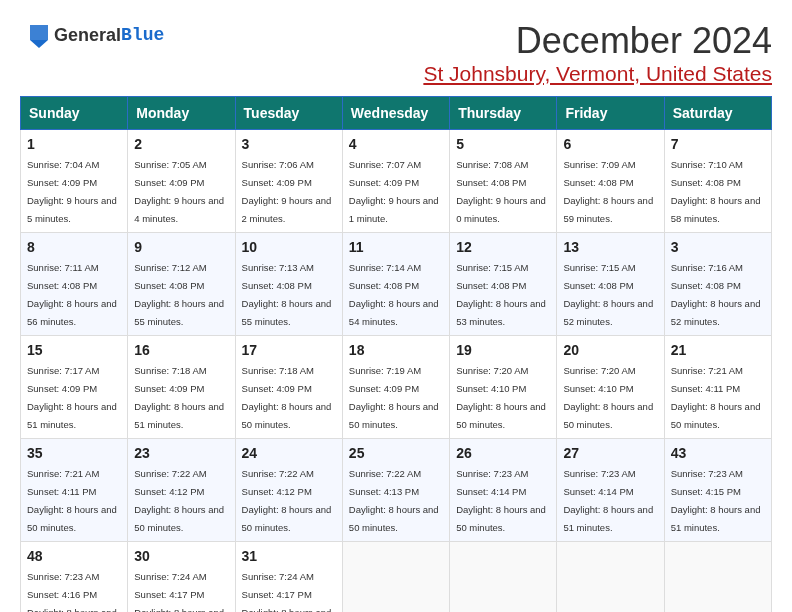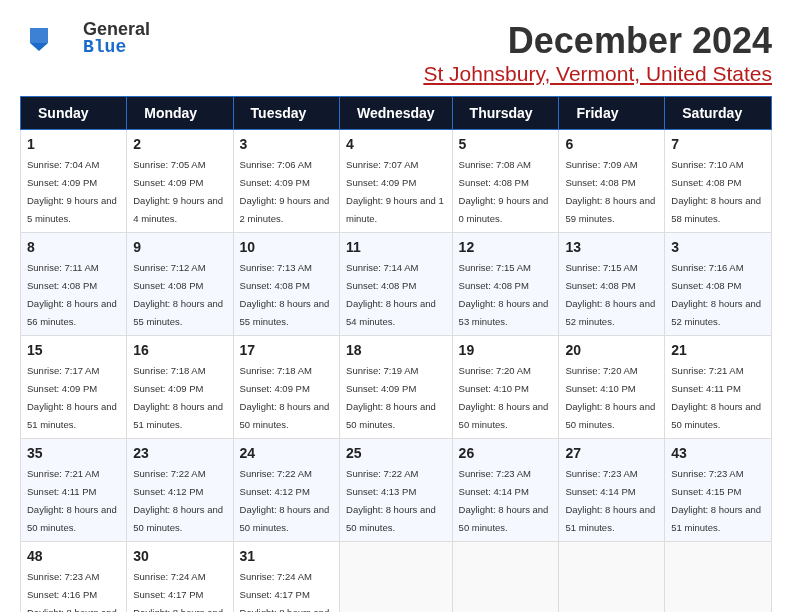--- a/index.html
+++ b/index.html
@@ -15,23 +15,22 @@
       justify-content: space-between;
       align-items: flex-start;
       margin-bottom: 10px;
     }
     .logo {
       display: flex;
       align-items: center;
     }
     .logo-text {
       display: flex;
-      flex-direction: column;
+      flex-direction: row;
       line-height: 1;
-      margin-left: 29px;
     }
     .logo-general {
       font-size: 18px;
       font-weight: bold;
       color: #333;
     }
     .logo-blue {
       font-size: 18px;
       font-weight: bold;
       color: #1a6bcc;
@@ -40,38 +39,38 @@
     .logo-icon {
       width: 30px;
       height: 30px;
       margin-right: 4px;
     }
     .title-section {
       text-align: right;
     }
     .month-title {
       font-size: 36px;
-      font-weight: bold;
+      font-weight: normal;
       color: #333;
     }
     .location-subtitle {
       font-size: 21px;
       color: #b91c1c;
       text-decoration: underline;
     }
     .calendar-table {
       width: 100%;
       border-collapse: collapse;
       border: 1px solid #ccc;
     }
     .calendar-table th {
-      background-color: #0f172a;
+      background-color: #0f766e;
       color: #fff;
       text-align: left;
-      padding: 8px 17px;
+      padding: 8px 8px;
       font-size: 14px;
       border: 1px solid #2a6bc5;
     }
     .calendar-table td {
       vertical-align: top;
       padding: 6px;
       border: 1px solid #ddd;
       width: calc(100% / 7);
       height: 90px;
       background: #fff;

